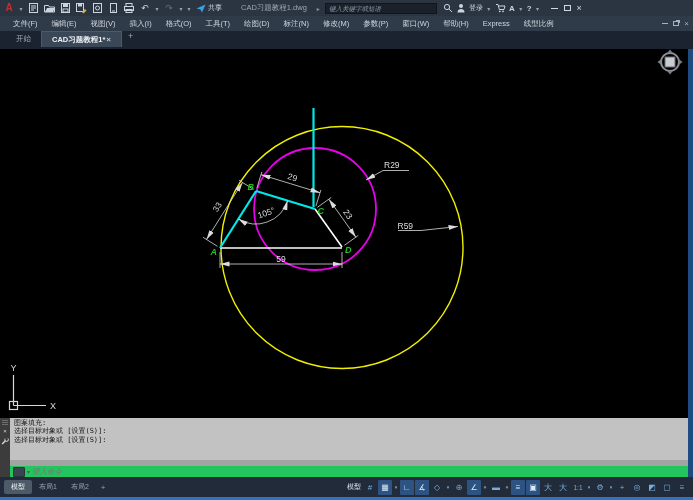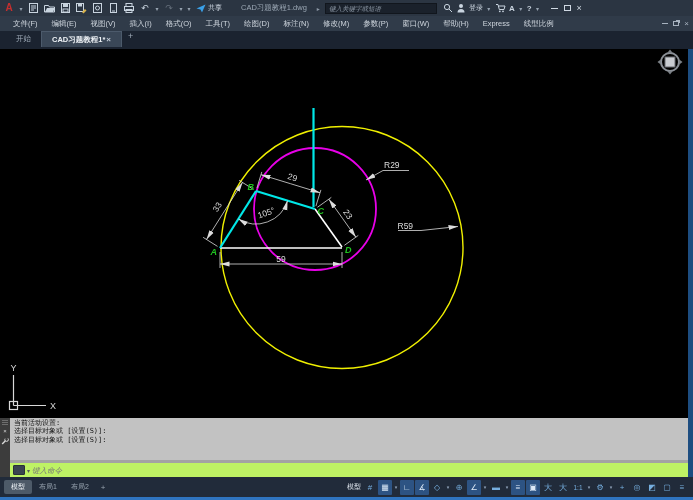--- a/index.html
+++ b/index.html
@@ -51,21 +51,21 @@
   .vscroll { position:absolute; right:0; top:0; width:5px; height:428px; background:#1d4d80; z-index:5; }
 
   
   .cmd { height:59px; display:flex; }
   .cmd-strip { width:10px; background:#3c3c3c; display:flex; flex-direction:column; align-items:center; padding-top:2px; gap:3px; }
   .grip { width:6px; height:5px; background:repeating-linear-gradient(0deg,#6e6e6e 0 1px,transparent 1px 2px); }
   .cmd-x { color:#d8d8d8; font-size:6px; line-height:6px; }
   .cmd-main { flex:1; display:flex; flex-direction:column; }
   .cmd-hist { flex:1; background:#c2c2c2; color:#141414; font-family:"DejaVu Sans Mono", monospace;
               font-size:7px; line-height:8.3px; padding:1px 0 0 4px; white-space:nowrap; overflow:hidden; }
-  .cmd-inputrow { height:17px; background:#bef264; border-top:3px solid #a3a3a3; display:flex; align-items:center; padding-left:3px; gap:2px; }
+  .cmd-inputrow { height:17px; background:#22c55e; border-top:6px solid #a3a3a3; display:flex; align-items:center; padding-left:3px; gap:2px; }
   .cmd-ico { width:12px; height:10px; background:#3a4450; border:1px solid #2a313a; border-radius:1px; }
   .cmd-dd { font-size:6px; color:#5a5a5a; }
   .cmd-input { flex:1; border:none; background:transparent; font-size:7.5px; font-style:italic; color:#333;
                font-family:"DejaVu Sans Mono", monospace; outline:none; }
   .cmd-input::placeholder { color:#787878; font-style:italic; }
 
   
   .statusbar { height:20px; background:#212b3a; display:flex; align-items:center; padding:0 4px; }
   .ltab { font-size:7px; color:#97a2ae; padding:2px 7px; }
   .ltab.active { background:#4d5a68; color:#f0f4f8; border-radius:2px; }
@@ -305,21 +305,21 @@
     <div class="cmd-strip">
       <div class="grip"></div>
       <div class="cmd-x">×</div>
       <svg width="8" height="8">
         <circle cx="5.6" cy="2.6" r="1.8" fill="none" stroke="#d8d8d8" stroke-dasharray="6 3"></circle>
         <line x1="1.2" y1="7" x2="4.4" y2="3.8" stroke="#d8d8d8" stroke-width="1.4"></line>
       </svg>
     </div>
     <div class="cmd-main">
       <div class="cmd-hist">
-        <div>当前活动设置:</div>
+        <div>图案填充:</div>
         <div>选择目标对象或 [设置(S)]:</div>
         <div>选择目标对象或 [设置(S)]:</div>
       </div>
       <div class="cmd-inputrow">
         <span class="cmd-ico"></span>
         <span class="cmd-dd">▾</span>
         <input class="cmd-input" placeholder="键入命令" style="">
       </div>
     </div>
   </div>

